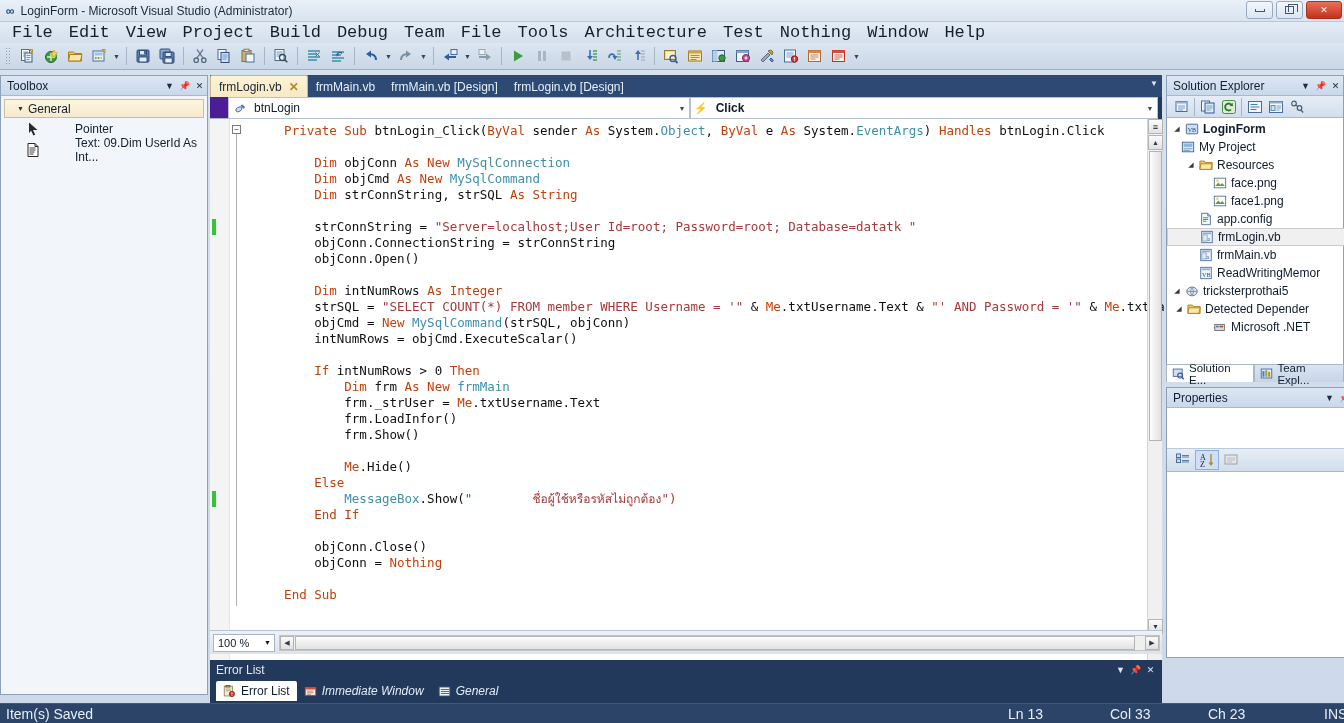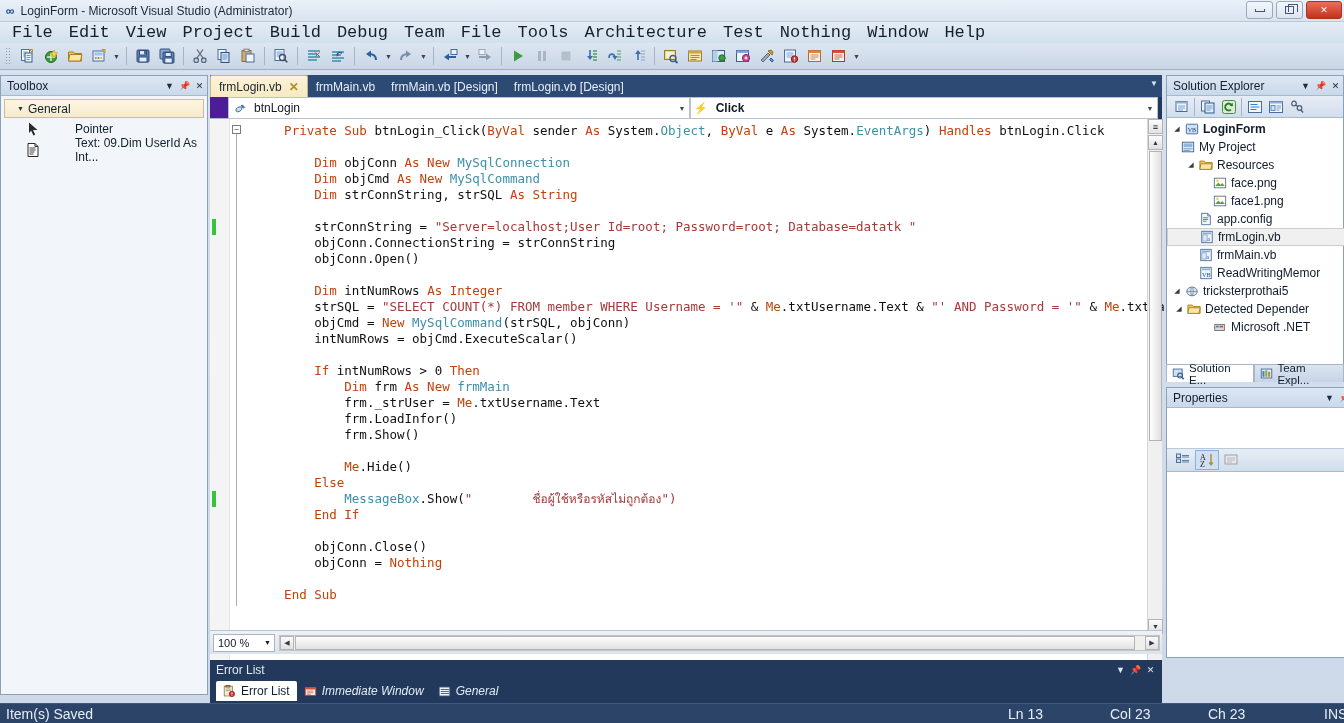--- a/index.html
+++ b/index.html
@@ -861,17 +861,17 @@
             </svg>
           </span>
           <span>General</span>
         </div>
       </div>
   </div>
 
   <div class="statusbar">
     <span class="st-left">Item(s) Saved</span>
     <span class="st-ln">Ln 13</span>
-    <span class="st-col">Col 23</span>
+    <span class="st-col">Col 33</span>
     <span class="st-ch">Ch 23</span>
     <span class="st-ins">INS</span>
   </div>
 </div>
 
 </body></html>

